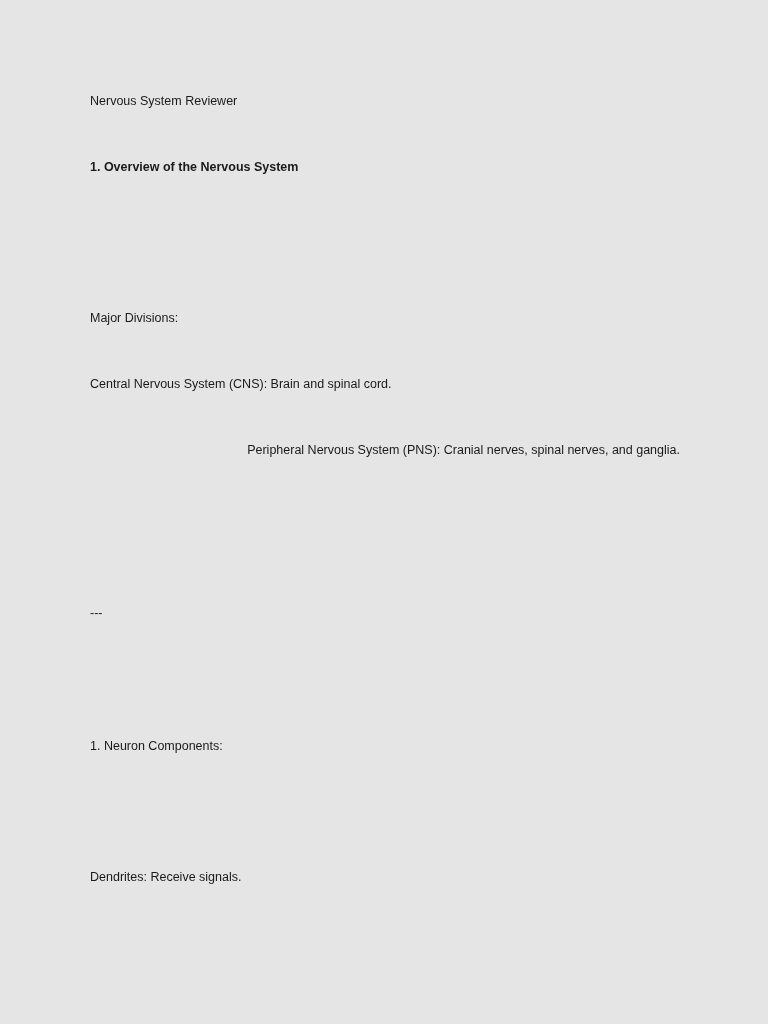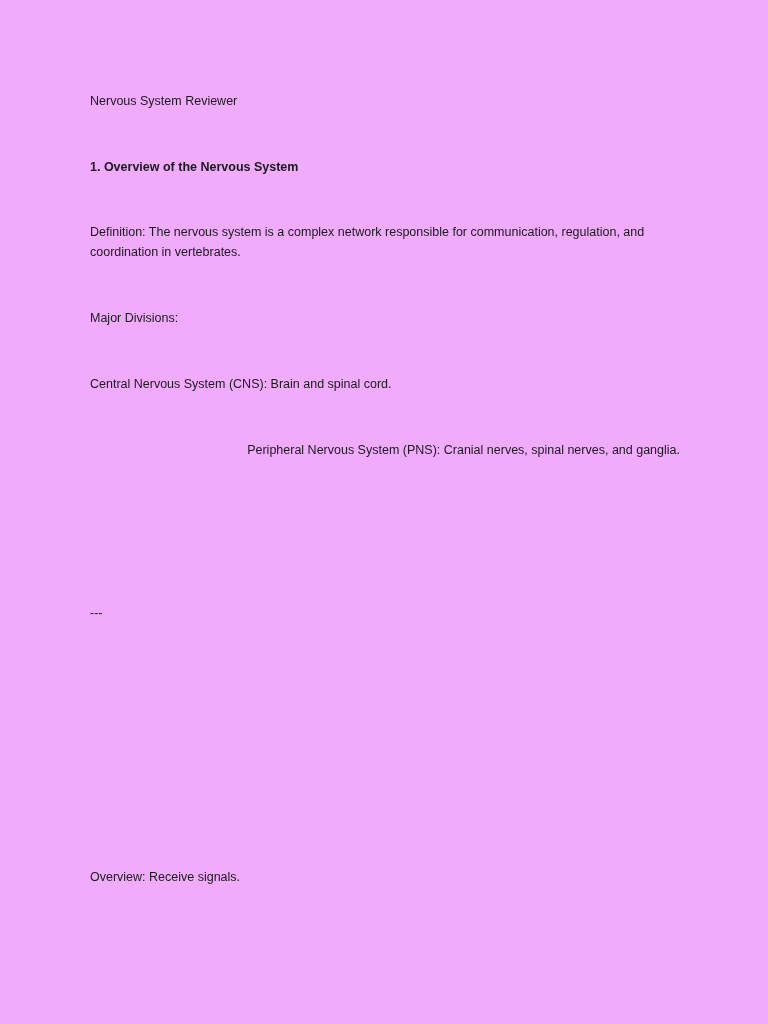--- a/index.html
+++ b/index.html
@@ -1,34 +1,34 @@
 <!DOCTYPE html>
 <html><head>
   <meta charset="utf-8">
   <style>
     html, body { margin: 0; padding: 0; background: #ffffff; }
     body { width: 768px; height: 1024px; position: relative; overflow: hidden; }
-    .page { position: absolute; left: 0; top: 0; width: 768px; height: 1024px; background: #f0abfc; }
+    .page { position: absolute; left: 0; top: 0; width: 768px; height: 1024px; background: #e5e5e5; }
     .line {
       position: absolute;
       left: 90px;
       width: 590px;
       font-family: "Liberation Sans", sans-serif;
       font-size: 12.5px;
       line-height: 19.5px;
       color: #1a1a1a;
       margin: 0;
       white-space: normal;
     }
   </style>
 </head>
 <body>
 
 <div class="page">
   <p class="line" style="top:92px;">Nervous System Reviewer</p>
   <p class="line" style="top:158px;font-weight:bold;">1. Overview of the Nervous System</p>
-  <p class="line" style="top:223px;">Definition: The nervous system is a complex network responsible for communication, regulation, and coordination in vertebrates.</p>
   <p class="line" style="top:375px;">Central Nervous System (CNS): Brain and spinal cord.</p>
   <p class="line" style="top:309px;">Major Divisions:</p>
   <p class="line" style="top:441px;text-align:right;">Peripheral Nervous System (PNS): Cranial nerves, spinal nerves, and ganglia.</p>
   <p class="line" style="top:604px;">---</p>
-  <p class="line" style="top:868px;">Overview: Receive signals.</p>
+  <p class="line" style="top:737px;">1. Neuron Components:</p>
+  <p class="line" style="top:868px;">Dendrites: Receive signals.</p>
 </div>
 
 </body></html>

